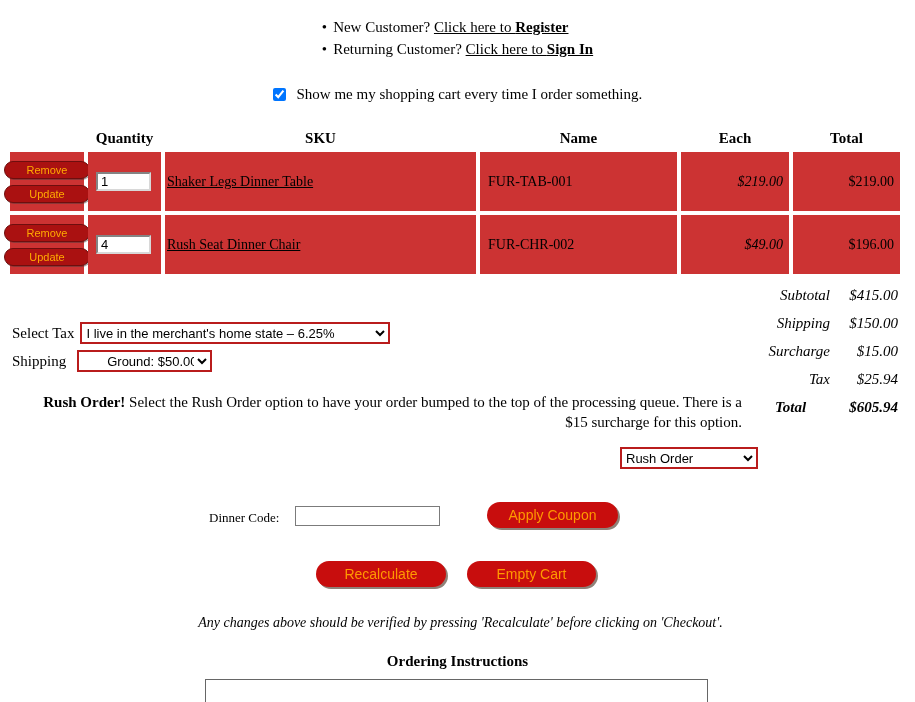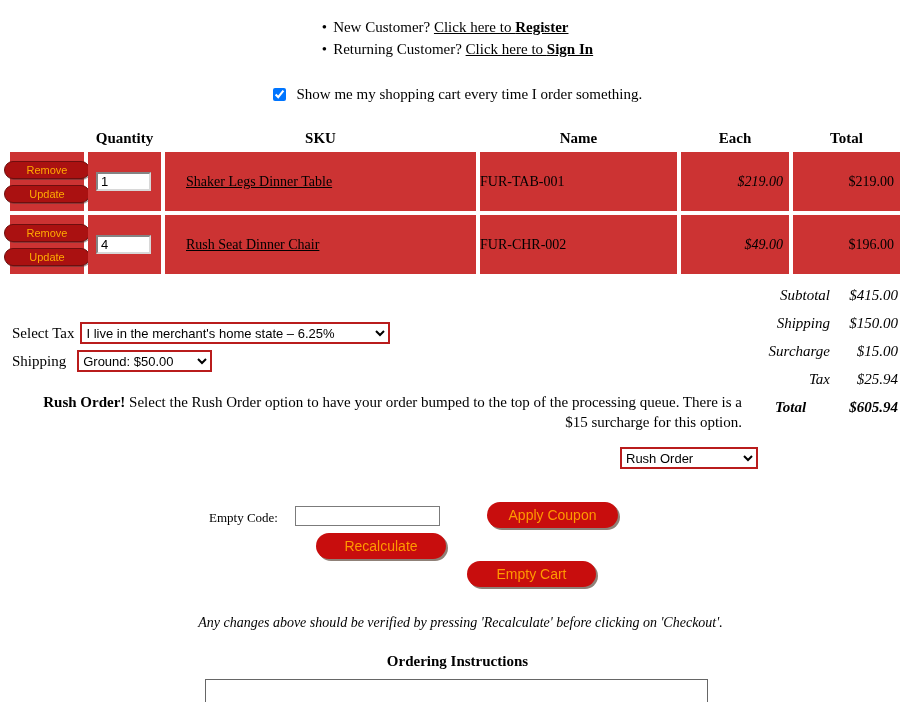--- a/index.html
+++ b/index.html
@@ -19,22 +19,22 @@
   .cart-pref input { vertical-align: -2px; margin-right: 7px; }
 
   
   .cart-grid { position: absolute; left: 10px; top: 128px; display: grid;
                grid-template-columns: 74px 73px 311px 197px 108px 107px;
                grid-template-rows: 20px 59px 59px; column-gap: 4px; row-gap: 4px; }
   .hcell { font-weight: bold; font-size: 15px; text-align: center; line-height: 20px; background: #fff; }
   .cell { background: #CC3333; display: flex; align-items: center; font-size: 14px; }
   .cell.actions { flex-direction: column; justify-content: center; gap: 6px; }
   .cell.qty { padding-left: 8px; }
-  .cell.name { padding-left: 21px; }
-  .cell.sku { }
+  .cell.name { padding-left: 2px; }
+  .cell.sku { padding-left: 8px; }
   .cell.each { justify-content: flex-end; padding-right: 6px; font-style: italic; }
   .cell.total { justify-content: flex-end; padding-right: 6px; }
   .cell.name a { color: #000; text-decoration: underline; cursor: pointer; }
   .qty-input { width: 55px; height: 19px; border: 2px inset #d8d8d8; background: #fff;
                font: 13px "Liberation Sans", sans-serif; padding-left: 3px; }
   .pill-btn { width: 86px; height: 18px; border-radius: 9px; background: #AA1111;
               border: 1px solid #6e0e0e; box-shadow: 1px 1px 0 rgba(60,60,60,.45);
               color: #FFAA00; font: 11px "Liberation Sans", sans-serif; cursor: pointer; line-height: 14px; }
 
   
@@ -44,38 +44,38 @@
   .sum-value { text-align: right; }
   .sum-row.total-row .sum-label { text-align: left; padding-left: 73px; font-weight: bold; }
   .sum-row.total-row .sum-value { font-weight: bold; }
 
   
   .tax-row { position: absolute; left: 12px; top: 322px; font-size: 15px; }
   .ship-row { position: absolute; left: 12px; top: 350px; font-size: 15px; }
   select { height: 22px; border: 2px solid #b91c1c; background: #fff;
            font: 13px "Liberation Sans", sans-serif; color: #000; }
   .tax-select { width: 310px; margin-left: 6px; }
-  .ship-select { width: 135px; margin-left: 11px; }
+  .ship-select { width: 135px; margin-left: 11px; padding-left: 24px; }
 
   
   .rush-text { position: absolute; left: 35px; top: 392px; width: 707px; text-align: right;
                font-size: 15px; line-height: 20px; }
   .rush-text .rush-head { font-weight: bold; }
   .rush-select-wrap { position: absolute; left: 620px; top: 447px; }
   .rush-select { width: 138px; }
 
   
   .coupon-label { position: absolute; left: 209px; top: 510px; font-size: 13px; }
   .coupon-input { position: absolute; left: 295px; top: 506px; width: 145px; height: 20px;
                   border: 1px solid #7b7b7b; font: 13px "Liberation Sans", sans-serif; padding-left: 3px; }
   .big-btn { position: absolute; height: 26px; border: none; border-radius: 13px; background: #C80D0D;
              box-shadow: 2px 2px 0 #8f8178; color: #FF9900; font: 14px "Liberation Sans", sans-serif;
              cursor: pointer; }
   .apply-btn { left: 487px; top: 502px; width: 131px; }
-  .recalc-btn { left: 316px; top: 533px; width: 130px; }
+  .recalc-btn { left: 316px; top: 561px; width: 130px; }
   .empty-btn { left: 467px; top: 561px; width: 129px; }
 
   
   .note { position: absolute; top: 615px; left: 3px; width: 100%; text-align: center;
           font-style: italic; font-size: 14px; }
   .ordering-heading { position: absolute; top: 653px; left: 0; width: 100%; text-align: center;
                       font-weight: bold; font-size: 15px; }
   .ordering-textarea { position: absolute; left: 205px; top: 679px; width: 503px; height: 60px;
                        border: 1px solid #666; resize: none; font: 13px "Liberation Sans", sans-serif;
                        padding: 2px; }
@@ -169,21 +169,21 @@
     <span>Shipping</span><select class="ship-select"><option>Ground: $50.00</option></select>
   </div>
 
   <div class="rush-text">
     <span class="rush-head">Rush Order!</span><span> Select the Rush Order option to have your order bumped to the top of the processing queue. There is a $15 surcharge for this option.</span>
   </div>
   <div class="rush-select-wrap">
     <select class="rush-select"><option>Rush Order</option></select>
   </div>
 
-  <span class="coupon-label">Empty Code:</span>
+  <span class="coupon-label">Dinner Code:</span>
   <input class="coupon-input" type="text" value="" style="">
   <button class="big-btn apply-btn">Apply Coupon</button>
 
   <button class="big-btn recalc-btn">Recalculate</button>
   <button class="big-btn empty-btn">Empty Cart</button>
 
   <div class="note">Any changes above should be verified by pressing 'Recalculate' before clicking on 'Checkout'.</div>
 
   <div class="ordering-heading">Ordering Instructions</div>
   <textarea class="ordering-textarea" style=""></textarea>

